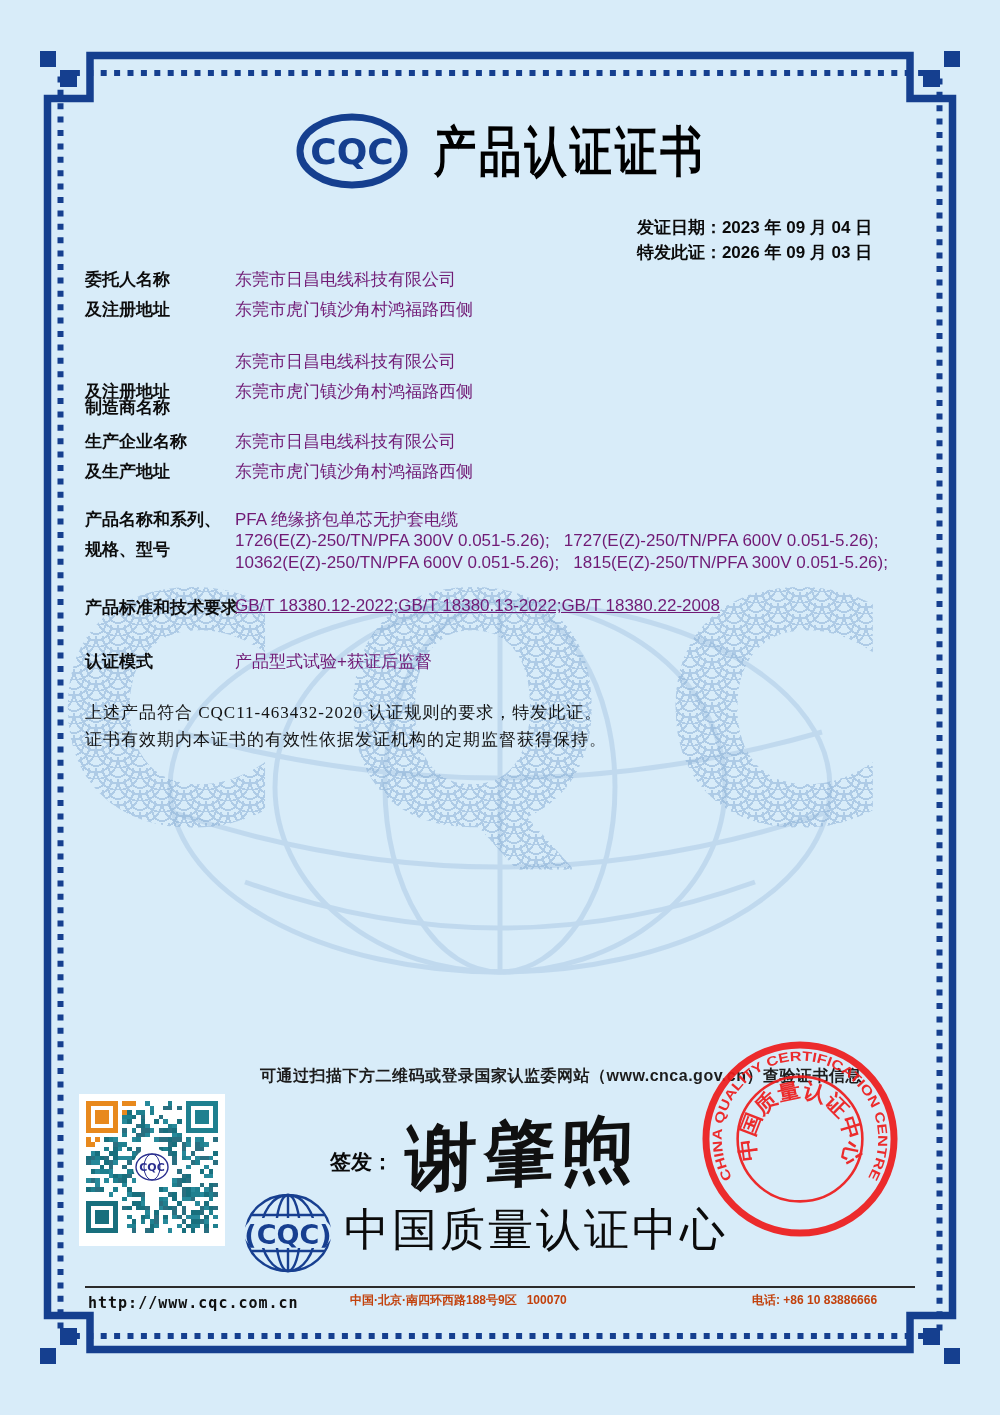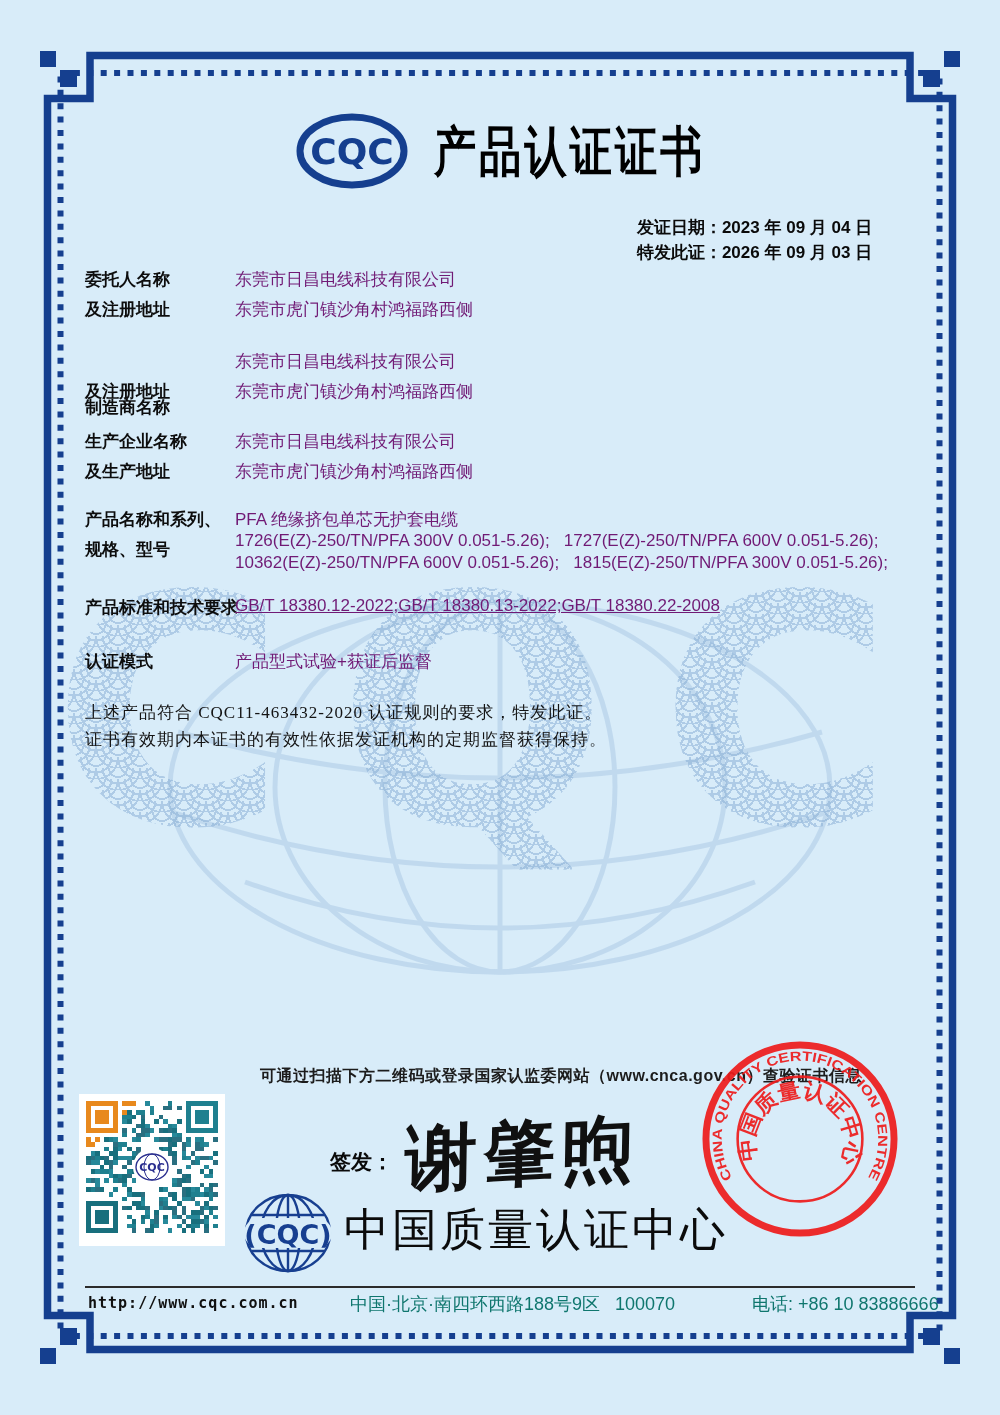--- a/index.html
+++ b/index.html
@@ -7,21 +7,21 @@
   .page{position:relative;width:1000px;height:1415px;background:#d8ecf9;overflow:hidden;}
   .abs{position:absolute;}
   .lbl{font-weight:bold;color:#0d0d0d;font-size:17px;white-space:pre;}
   .val{color:#701a75;font-size:17px;white-space:pre;}
   .kai{font-weight:bold;color:#0a0a0a;font-size:17px;white-space:pre;}
   .stmt{font-family:"Liberation Serif",serif;font-size:17px;letter-spacing:1px;color:#141414;white-space:pre;}
   .title{font-size:54px;font-weight:bold;color:#000;transform:scaleX(.78);transform-origin:left center;white-space:nowrap;letter-spacing:4px;}
   .orgname{font-size:45px;color:#0b0b0b;letter-spacing:3px;white-space:nowrap;}
   .signname{font-family:"DejaVu Serif",serif;font-size:72px;font-weight:bold;color:#101010;transform:rotate(-3deg) skewX(-4deg);letter-spacing:6px;white-space:nowrap;}
   .footer-mono{font-family:"DejaVu Sans Mono",monospace;font-size:15px;font-weight:bold;color:#101010;letter-spacing:1px;}
-  .footer-txt{font-size:18px;font-weight:normal;color:#0f766e;white-space:pre;}
+  .footer-txt{font-size:12px;font-weight:bold;color:#c2410c;white-space:pre;}
   .note{font-size:16px;font-weight:bold;color:#1c1c1c;letter-spacing:.5px;white-space:nowrap;}
   .wm-text{
     left:52px;top:548px;width:906px;height:336px;
     font-family:"DejaVu Sans",sans-serif;font-weight:bold;
     font-size:318px;line-height:330px;letter-spacing:52px;
     color:transparent;-webkit-background-clip:text;background-clip:text;
     background-image:
       radial-gradient(circle 24px at 50% 0px, transparent 0 8px, #86abd4 8px 10px, transparent 10px 14.5px, #86abd4 14.5px 16.5px, transparent 16.5px 21px, #86abd4 21px 23px, transparent 23px),
       radial-gradient(circle 24px at 50% 0px, transparent 0 8px, #86abd4 8px 10px, transparent 10px 14.5px, #86abd4 14.5px 16.5px, transparent 16.5px 21px, #86abd4 21px 23px, transparent 23px);
     background-size:44px 22px,44px 22px;

